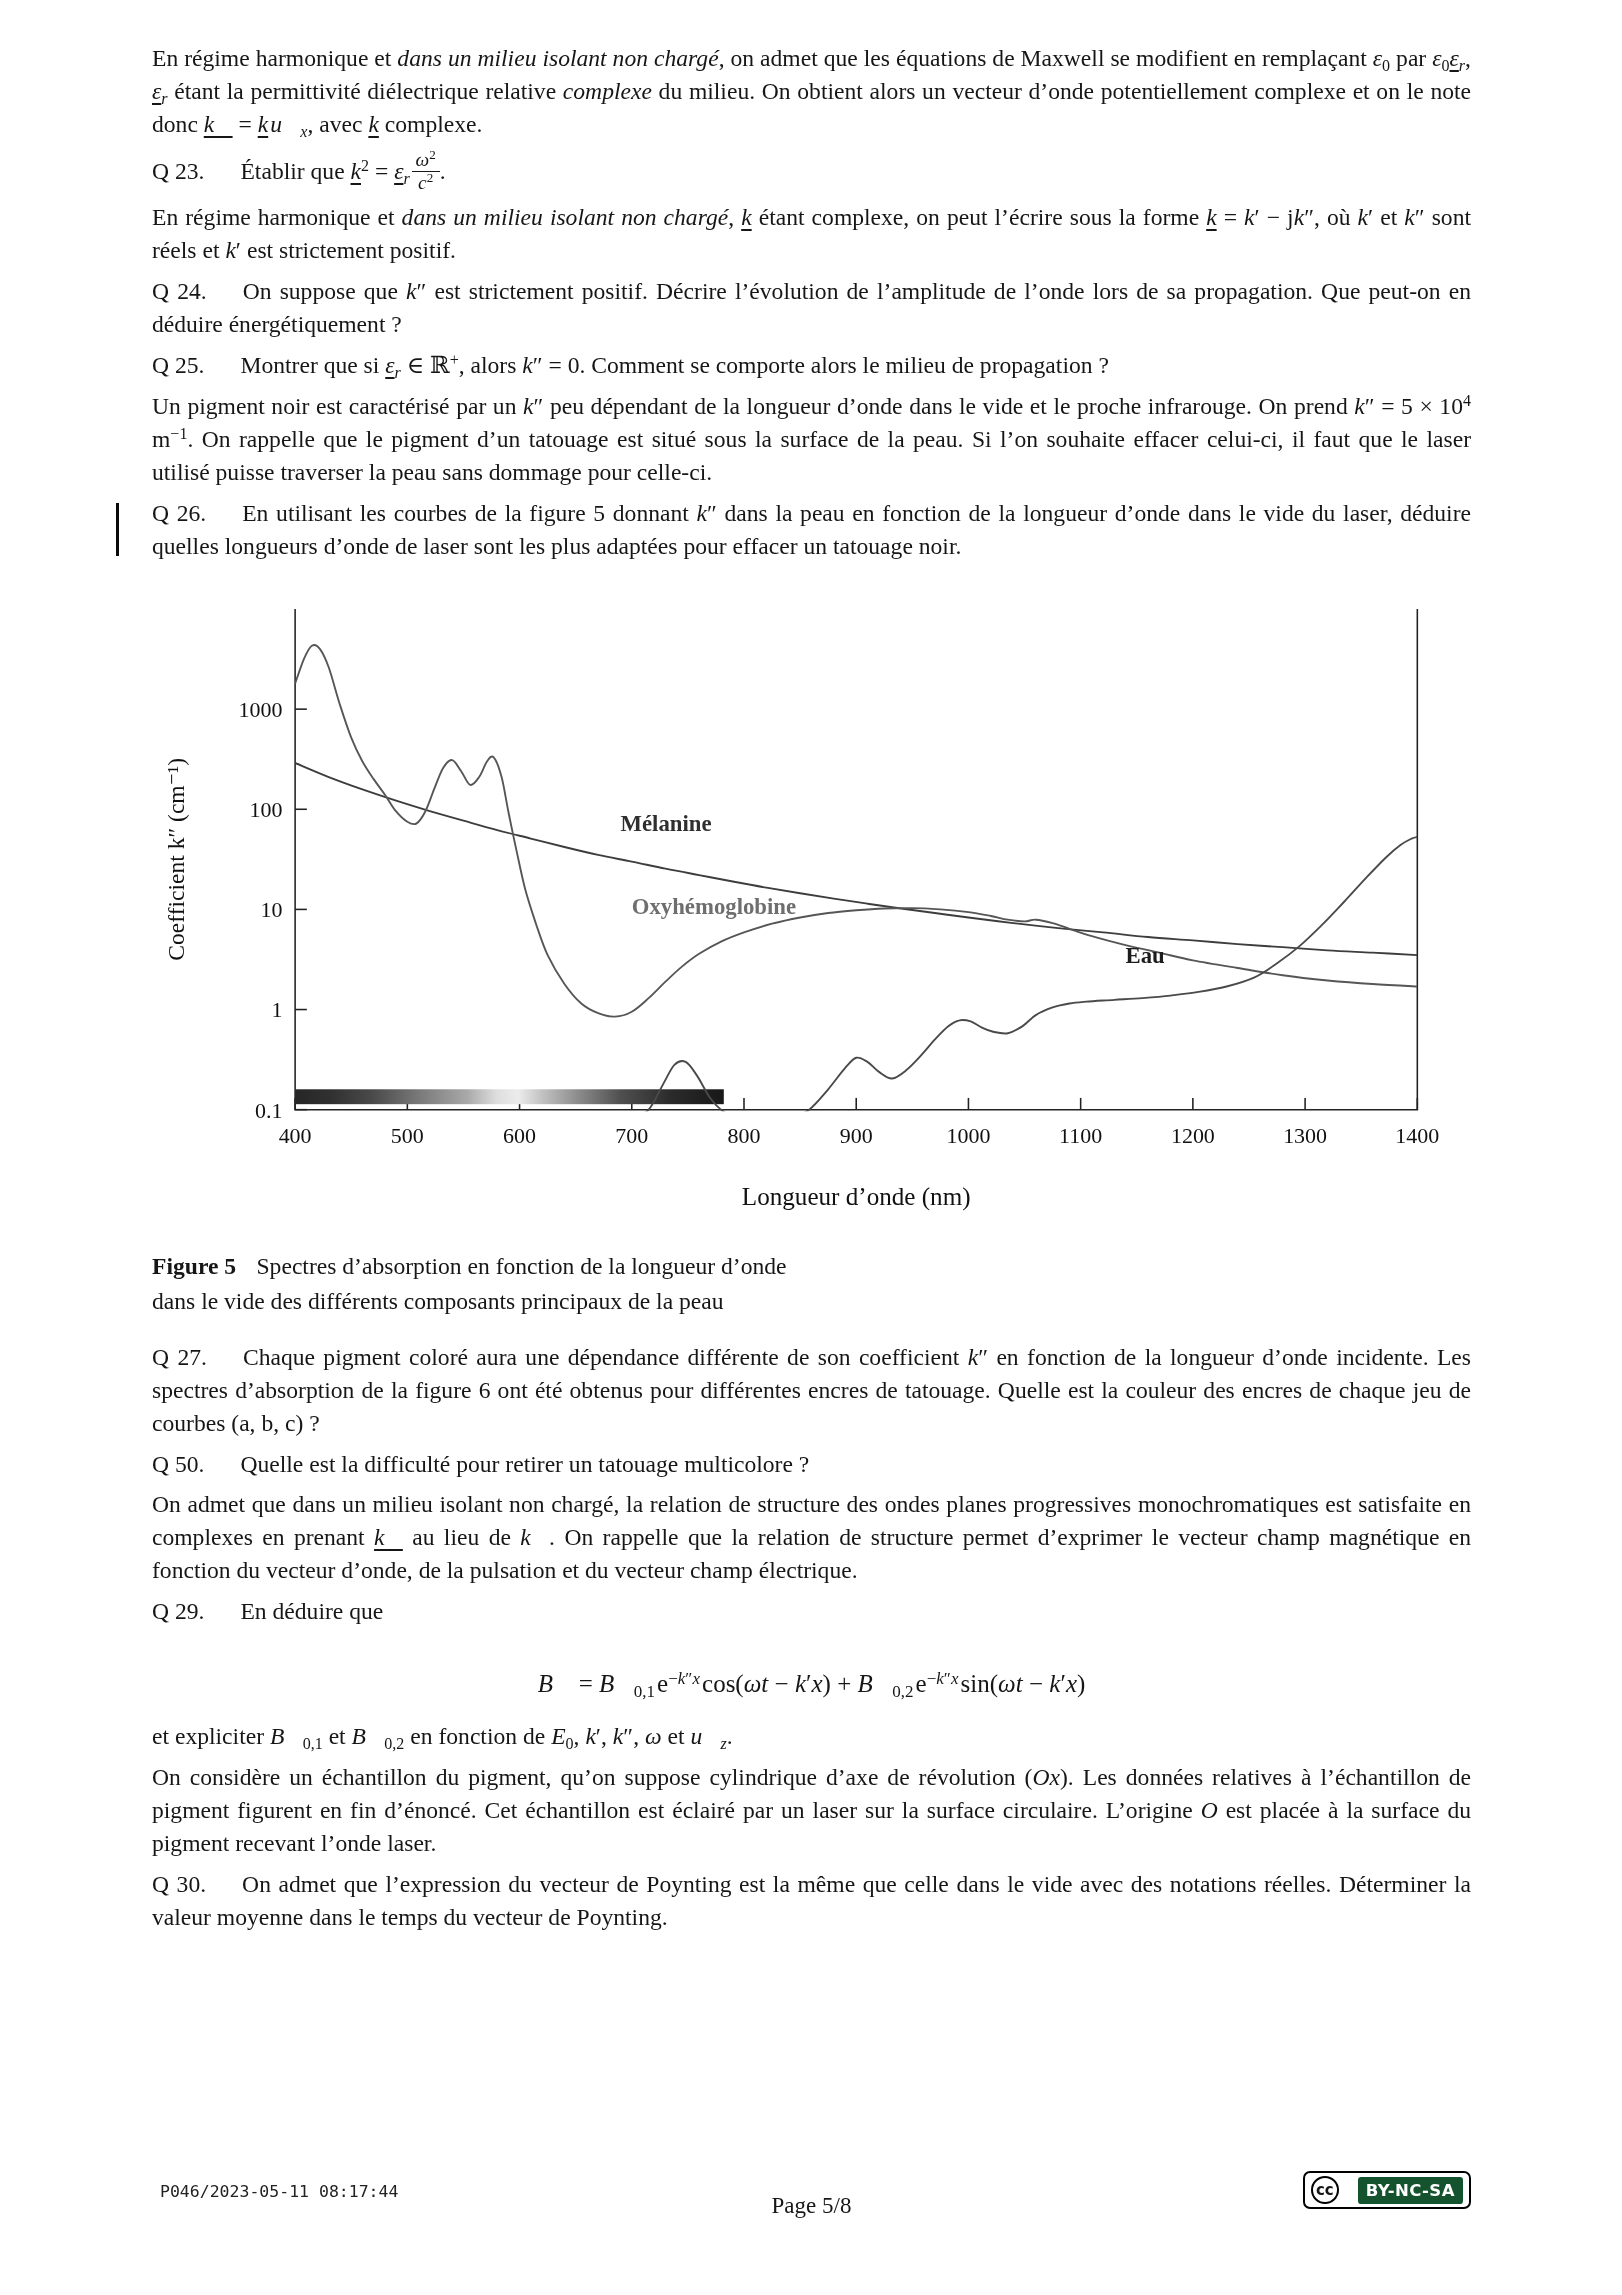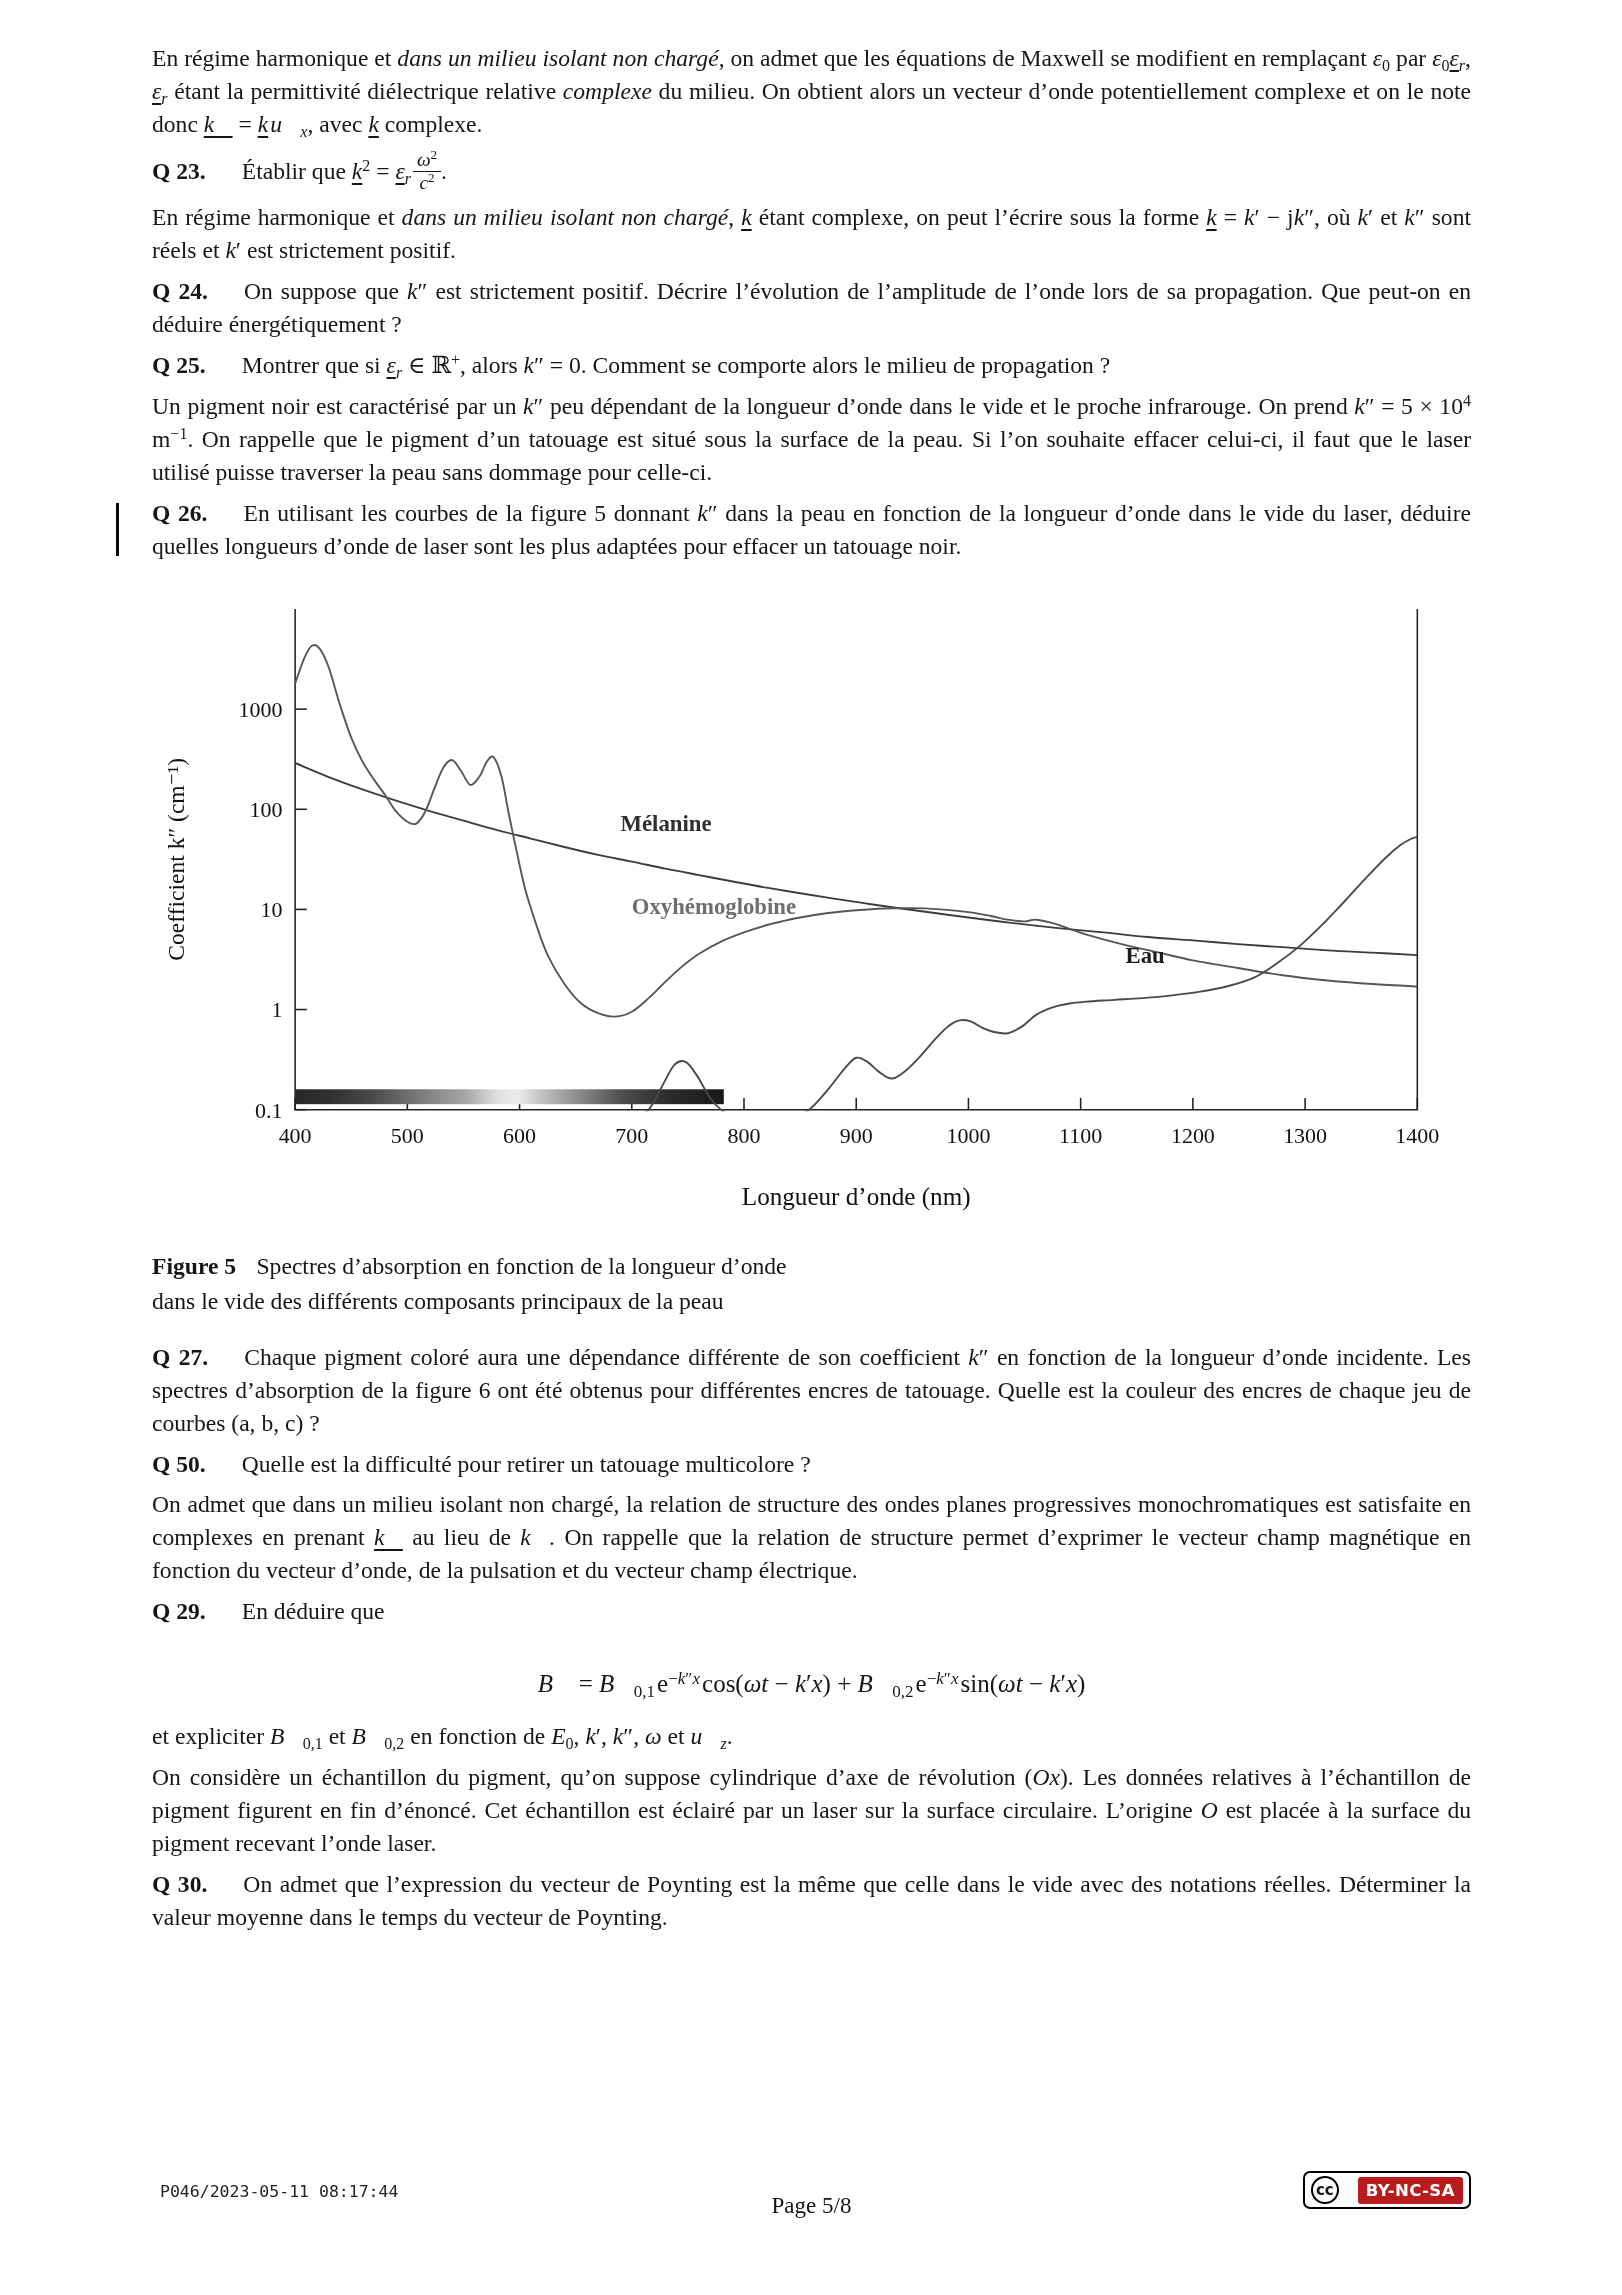--- a/index.html
+++ b/index.html
@@ -5,21 +5,21 @@
   *{box-sizing:border-box;margin:0;padding:0}
   html,body{background:#ffffff}
   body{
     width:1623px;height:2295px;position:relative;
     font-family:"Liberation Serif","DejaVu Serif",serif;
     color:#161616;
   }
   .content{position:absolute;left:152px;right:152px;top:42px}
   p.blk{font-size:23.6px;line-height:33px;text-align:justify;hyphens:none;margin-bottom:7.9px}
   .q{margin-top:4.7px}
-  .qlabel{font-weight:bold;margin-right:36px;white-space:nowrap}
+  .qlabel{font-weight:normal;margin-right:36px;white-space:nowrap}
   i{font-style:italic}
   u{text-decoration-thickness:1.6px;text-underline-offset:3.9px}
   sub,sup{font-size:0.68em;line-height:0}
   sub{vertical-align:-0.3em}
   sup{vertical-align:0.5em}
   .frac{display:inline-block;vertical-align:-0.5em;text-align:center;font-size:0.82em;line-height:1.12}
   .frac .fn{display:block;border-bottom:1.6px solid #161616;padding:0 3.9px}
   .frac .fd{display:block;padding:0 3.9px}
   .changebar{position:relative}
   .changebar::before{content:"";position:absolute;left:-36px;top:6.3px;bottom:6.3px;width:3.1px;background:#0a0a0a}
@@ -28,21 +28,21 @@
   .caption b{margin-right:20.4px}
   .eqwrap{text-align:center;font-size:25px;margin:42px 0 22px}
   .footer{position:absolute;left:152px;right:152px;top:2168px;height:47px}
   .f-left{position:absolute;left:8px;top:14px;font-family:"DejaVu Sans Mono","Liberation Mono",monospace;font-size:16.5px;color:#222}
   .f-center{position:absolute;left:0;right:0;top:25px;text-align:center;font-size:23px}
   .ccbadge{position:absolute;right:0;top:3.1px;display:inline-flex;align-items:center;gap:19px;
     border:2.4px solid #000;border-radius:7px;background:#fff;padding:3.1px 6.3px}
   .ccicon{width:28px;height:28px;border:2.4px solid #000;border-radius:50%;display:inline-flex;
     align-items:center;justify-content:center;font-weight:bold;font-size:15px;
     font-family:"DejaVu Sans","Liberation Sans",sans-serif}
-  .cctext{background:#b91c1c;color:#fff;font-weight:bold;font-size:16.5px;padding:3.9px 7.9px;border-radius:3.1px;
+  .cctext{background:#14532d;color:#fff;font-weight:bold;font-size:16.5px;padding:3.9px 7.9px;border-radius:3.1px;
     font-family:"DejaVu Sans","Liberation Sans",sans-serif;letter-spacing:0.4px}
 </style>
 </head>
 <body>
 
 <div class="content">
 
   <p class="blk">En régime harmonique et <i>dans un milieu isolant non chargé</i>, on admet que les équations de Maxwell se modifient en remplaçant <i>ε</i><sub>0</sub> par <i>ε</i><sub>0</sub><u><i>ε</i></u><sub><i>r</i></sub>, <u><i>ε</i></u><sub><i>r</i></sub> étant la permittivité diélectrique relative <i>complexe</i> du milieu. On obtient alors un vecteur d’onde potentiellement complexe et on le note donc <u><i>k⃗</i></u> = <u><i>k</i></u> <i>u⃗</i><sub><i>x</i></sub>, avec <u><i>k</i></u> complexe.</p>
 
   <p class="blk q">

